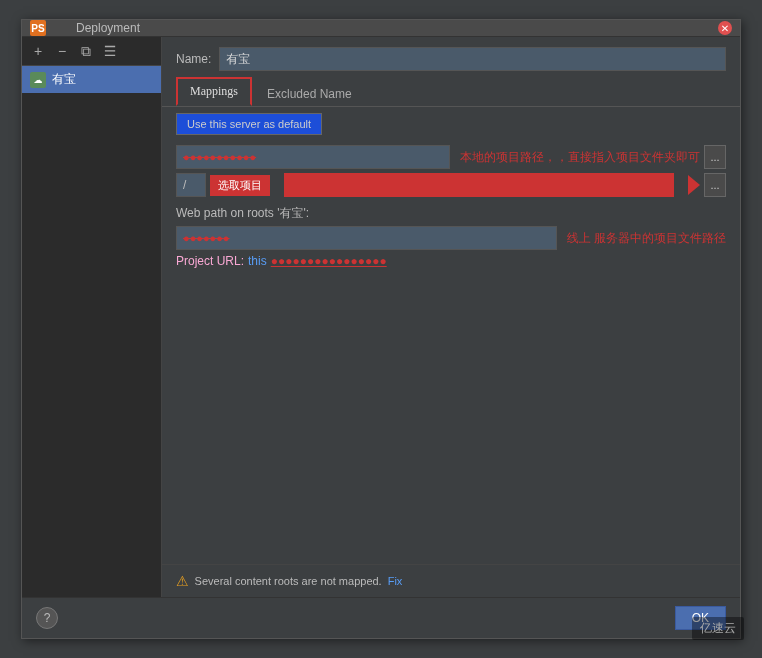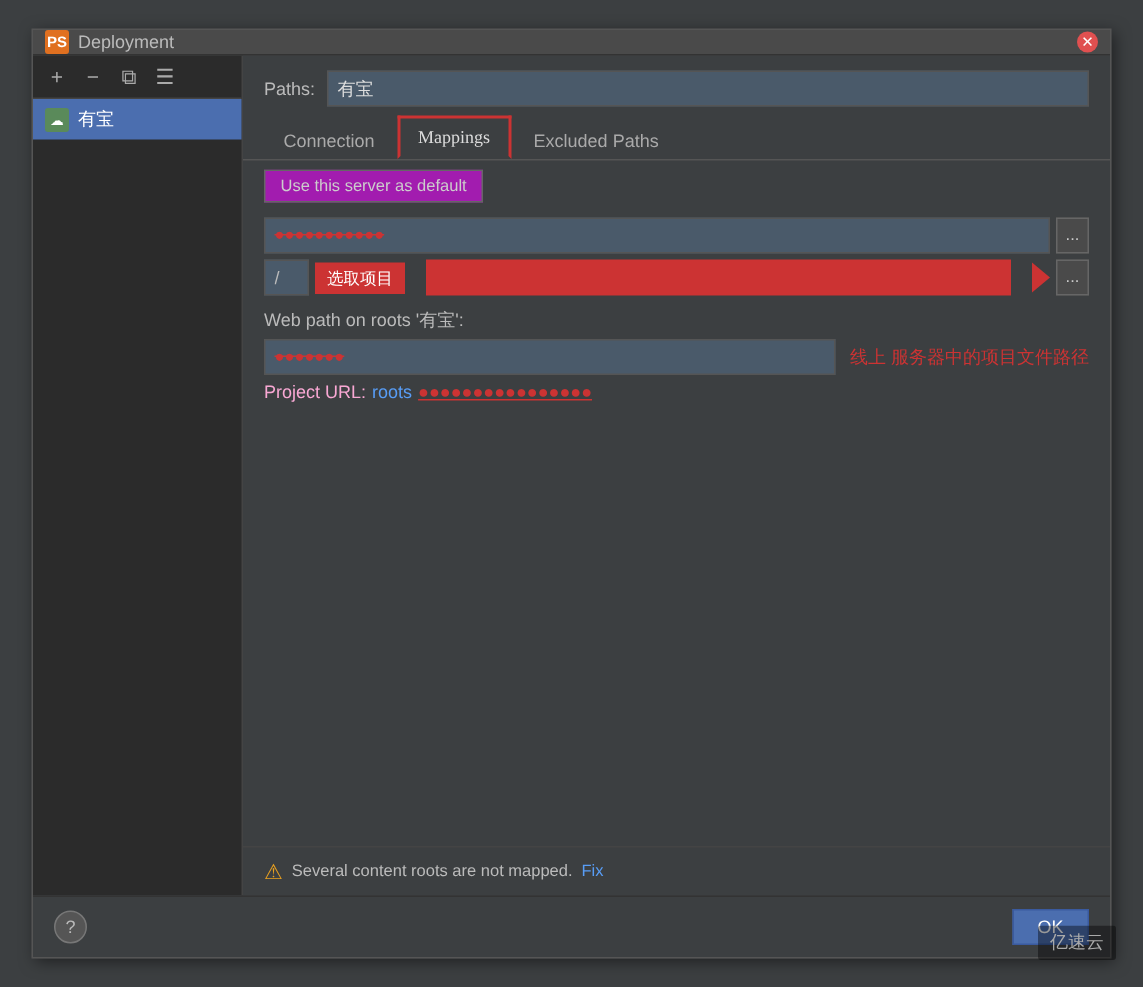--- a/index.html
+++ b/index.html
@@ -45,20 +45,21 @@
       display: flex;
       align-items: center;
       justify-content: center;
       color: white;
       font-size: 10px;
       font-weight: bold;
     }
     .title-text {
       color: #bbb;
       font-size: 12px;
+      margin-left: 24px;
     }
     .title-controls {
       display: flex;
       gap: 4px;
     }
     .title-btn {
       width: 14px;
       height: 14px;
       border-radius: 50%;
       border: none;
@@ -183,21 +184,21 @@
     }
     .panel-content {
       padding: 0 14px;
       flex: 1;
       overflow: auto;
     }
     .use-default-btn {
       display: inline-block;
       margin-bottom: 10px;
       padding: 4px 10px;
-      background: #a21caf;
+      background: #1d4ed8;
       border: 1px solid #666;
       color: #ccc;
       cursor: pointer;
       font-size: 11px;
     }
     .field-label {
       color: #bbb;
       font-size: 12px;
       margin-bottom: 4px;
       margin-top: 8px;
@@ -395,44 +396,42 @@
       </div>
       <div class="sidebar-item selected">
         <div class="sidebar-item-icon">☁</div>
         <span>有宝</span>
       </div>
     </div>
 
     <div class="main-panel">
 
       <div class="name-row">
-        <label class="name-label">Paths:</label>
+        <label class="name-label">Name:</label>
         <input class="name-input" type="text" value="有宝" style="">
       </div>
 
       <div class="tabs-row">
-        <div class="tab">
-          <span>Connection</span>
-        </div>
         <div class="tab active highlighted" style="border:2px solid #cc3333; border-bottom-color:#3c3f41;">
           <span>Mappings</span>
         </div>
         <div class="tab">
-          <span>Excluded Paths</span>
+          <span>Excluded Name</span>
         </div>
       </div>
 
       <div class="panel-content">
         <button class="use-default-btn">Use this server as default</button>
 
         
         <div class="field-row">
           <div class="field-input" style="display:flex;align-items:center;flex:1;">
             <span style="color:#cc3333;font-size:11px;text-decoration:line-through;">●●●●●●●●●●●</span>
           </div>
+          <span class="annotation">本地的项目路径，，直接指入项目文件夹即可</span>
           <button class="field-browse">...</button>
         </div>
 
         
         <div class="deployment-field-row">
           <input class="field-input" type="text" style="width: 30px; flex: 0 0 auto;" value="/">
           <div class="red-arrow-row">
             <div class="red-arrow-text">选取项目</div>
             <div class="red-arrow-line"></div>
             <div class="red-arrow-head"></div>
@@ -447,21 +446,21 @@
         <div class="field-row">
           <div class="field-input" style="display:flex;align-items:center;flex:1;">
             <span style="color:#cc3333;font-size:11px;text-decoration:line-through;">●●●●●●●</span>
           </div>
           <span class="annotation">线上 服务器中的项目文件路径</span>
         </div>
 
         
         <div class="project-url-row">
           <span class="project-url-label">Project URL:</span>
-          <span class="project-url-link">roots</span>
+          <span class="project-url-link">this</span>
           <span class="project-url-value">●●●●●●●●●●●●●●●●</span>
         </div>
 
         
       </div>
 
       <div class="status-bar">
         <span class="warning-icon">⚠</span>
         <span class="status-text">Several content roots are not mapped.</span>
         <a class="fix-link" href="#">Fix</a>

